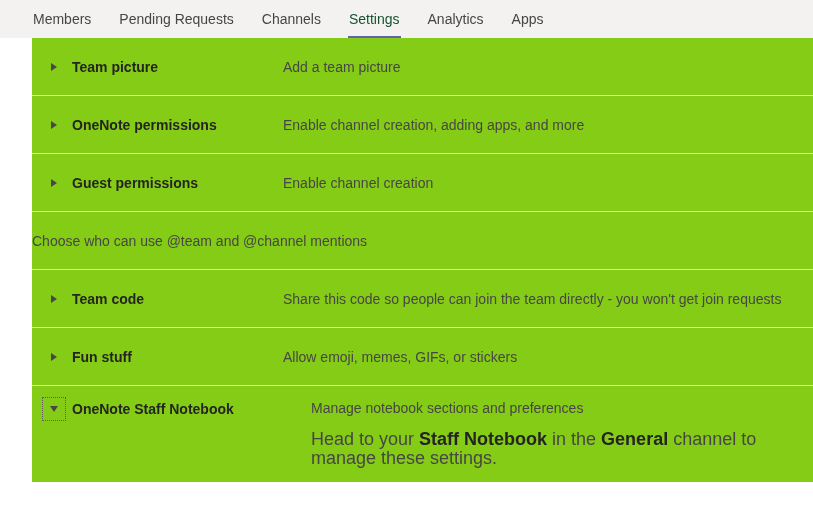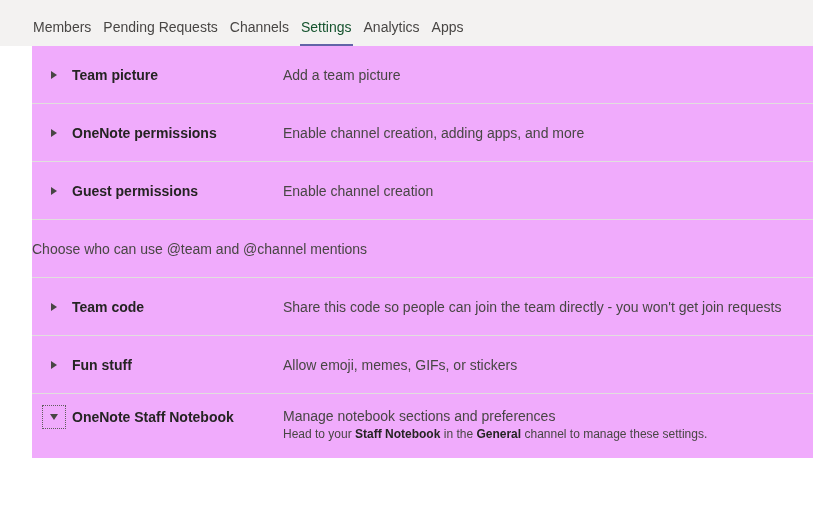--- a/index.html
+++ b/index.html
@@ -5,47 +5,48 @@
   * { box-sizing: border-box; }
   html,body { margin:0; padding:0; }
   body {
     width:813px; height:515px; overflow:hidden;
     background:#ffffff;
     font-family:"Liberation Sans", sans-serif;
     color:#252423;
   }
   
   .topbar {
-    height:46px; background:#f3f2f1;
+    height:38px; background:#f3f2f1;
     display:flex; align-items:flex-end;
-    padding-left:32px; gap:10px;
+    padding-left:32px; gap:26px;
   }
   .tab {
     font-size:14px; color:#484644;
     padding:10px 1px 9px 1px;
     border-bottom:2px solid transparent;
     cursor:pointer; white-space:nowrap;
   }
   .tab.active {
     color:#14532d;
     border-bottom-color:#6264a7;
   }
   
   .list { background:#ffffff; }
   .row {
     margin-left:32px;
     border-bottom:1px solid #e1dfdd;
     display:flex; align-items:center;
     min-height:58px;
-    background:#f0abfc;
+    background:#84cc16;
   }
   .row.expanded {
     align-items:flex-start;
     padding-top:13px; padding-bottom:14px;
     border-bottom:none;
+    gap:28px;
   }
   .row-left {
     width:251px; flex:0 0 251px;
     display:flex; align-items:center;
   }
   .chev-btn {
     margin-left:10px;
     width:24px; height:24px; flex:0 0 24px;
     display:flex; align-items:center; justify-content:center;
     background:transparent; border:1px solid transparent;
@@ -65,21 +66,21 @@
     border-right:4px solid transparent;
   }
   .row-title {
     margin-left:6px;
     font-size:14px; font-weight:bold; color:#252423;
     white-space:nowrap;
   }
   .row-right { flex:1; padding-right:10px; }
   .row-desc { font-size:14px; color:#484644; line-height:18px; }
   .row.expanded .row-left { margin-top:-2px; }
-  .row-body { font-size:12px; color:#484644; line-height:19px; max-width:560px; }
+  .row-body { margin-top:13px; font-size:18px; color:#484644; line-height:19px; max-width:560px; }
   .row-body .seg-b { font-weight:bold; color:#252423; }
 </style>
 </head>
 <body>
 
 <div class="topbar">
     <div class="tab">Members</div>
     <div class="tab">Pending Requests</div>
     <div class="tab">Channels</div>
     <div class="tab active">Settings</div>

